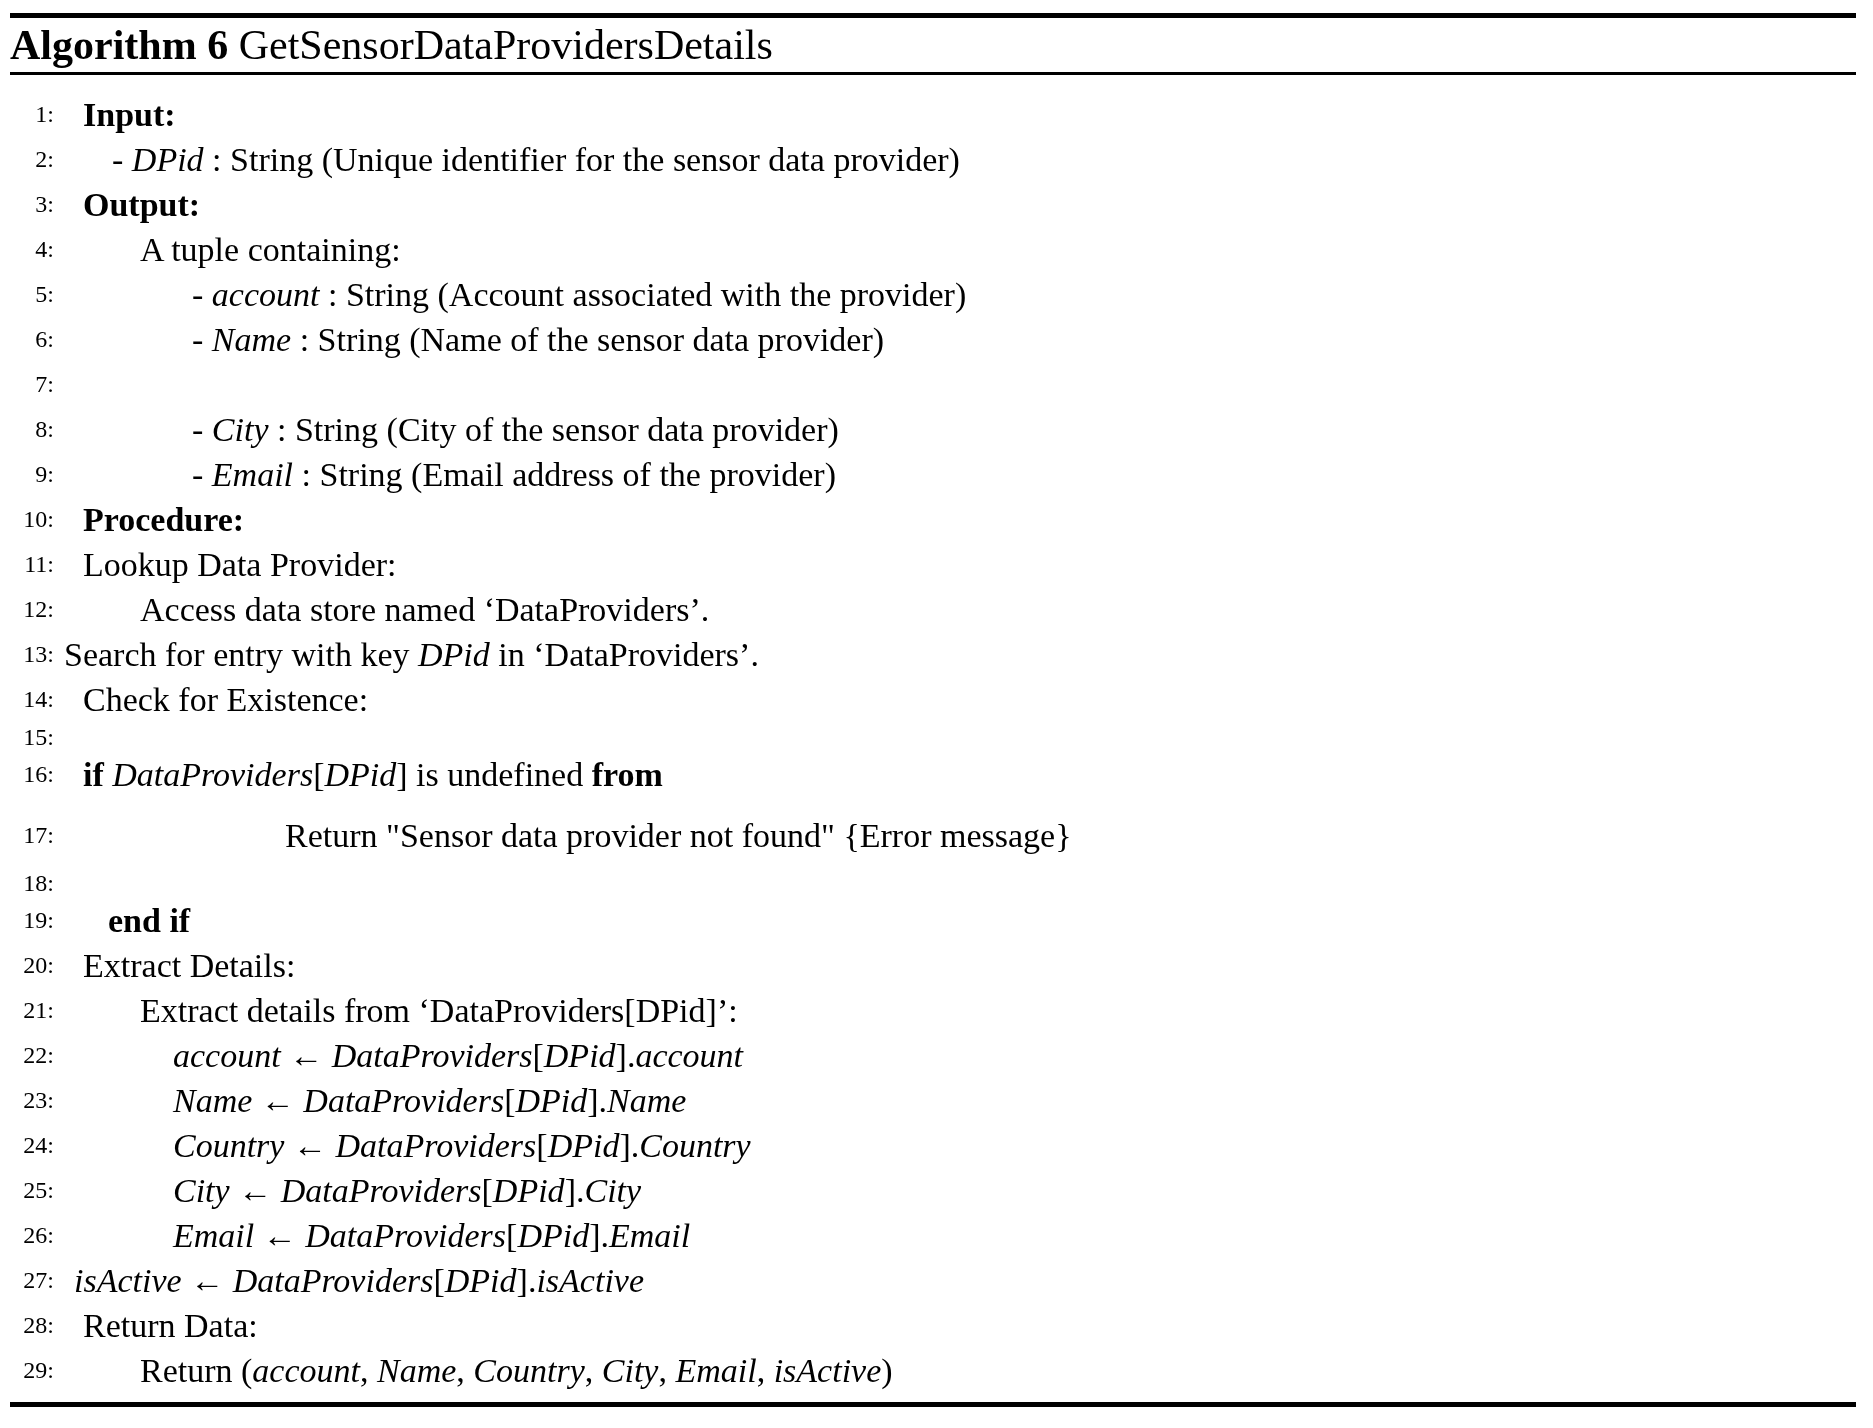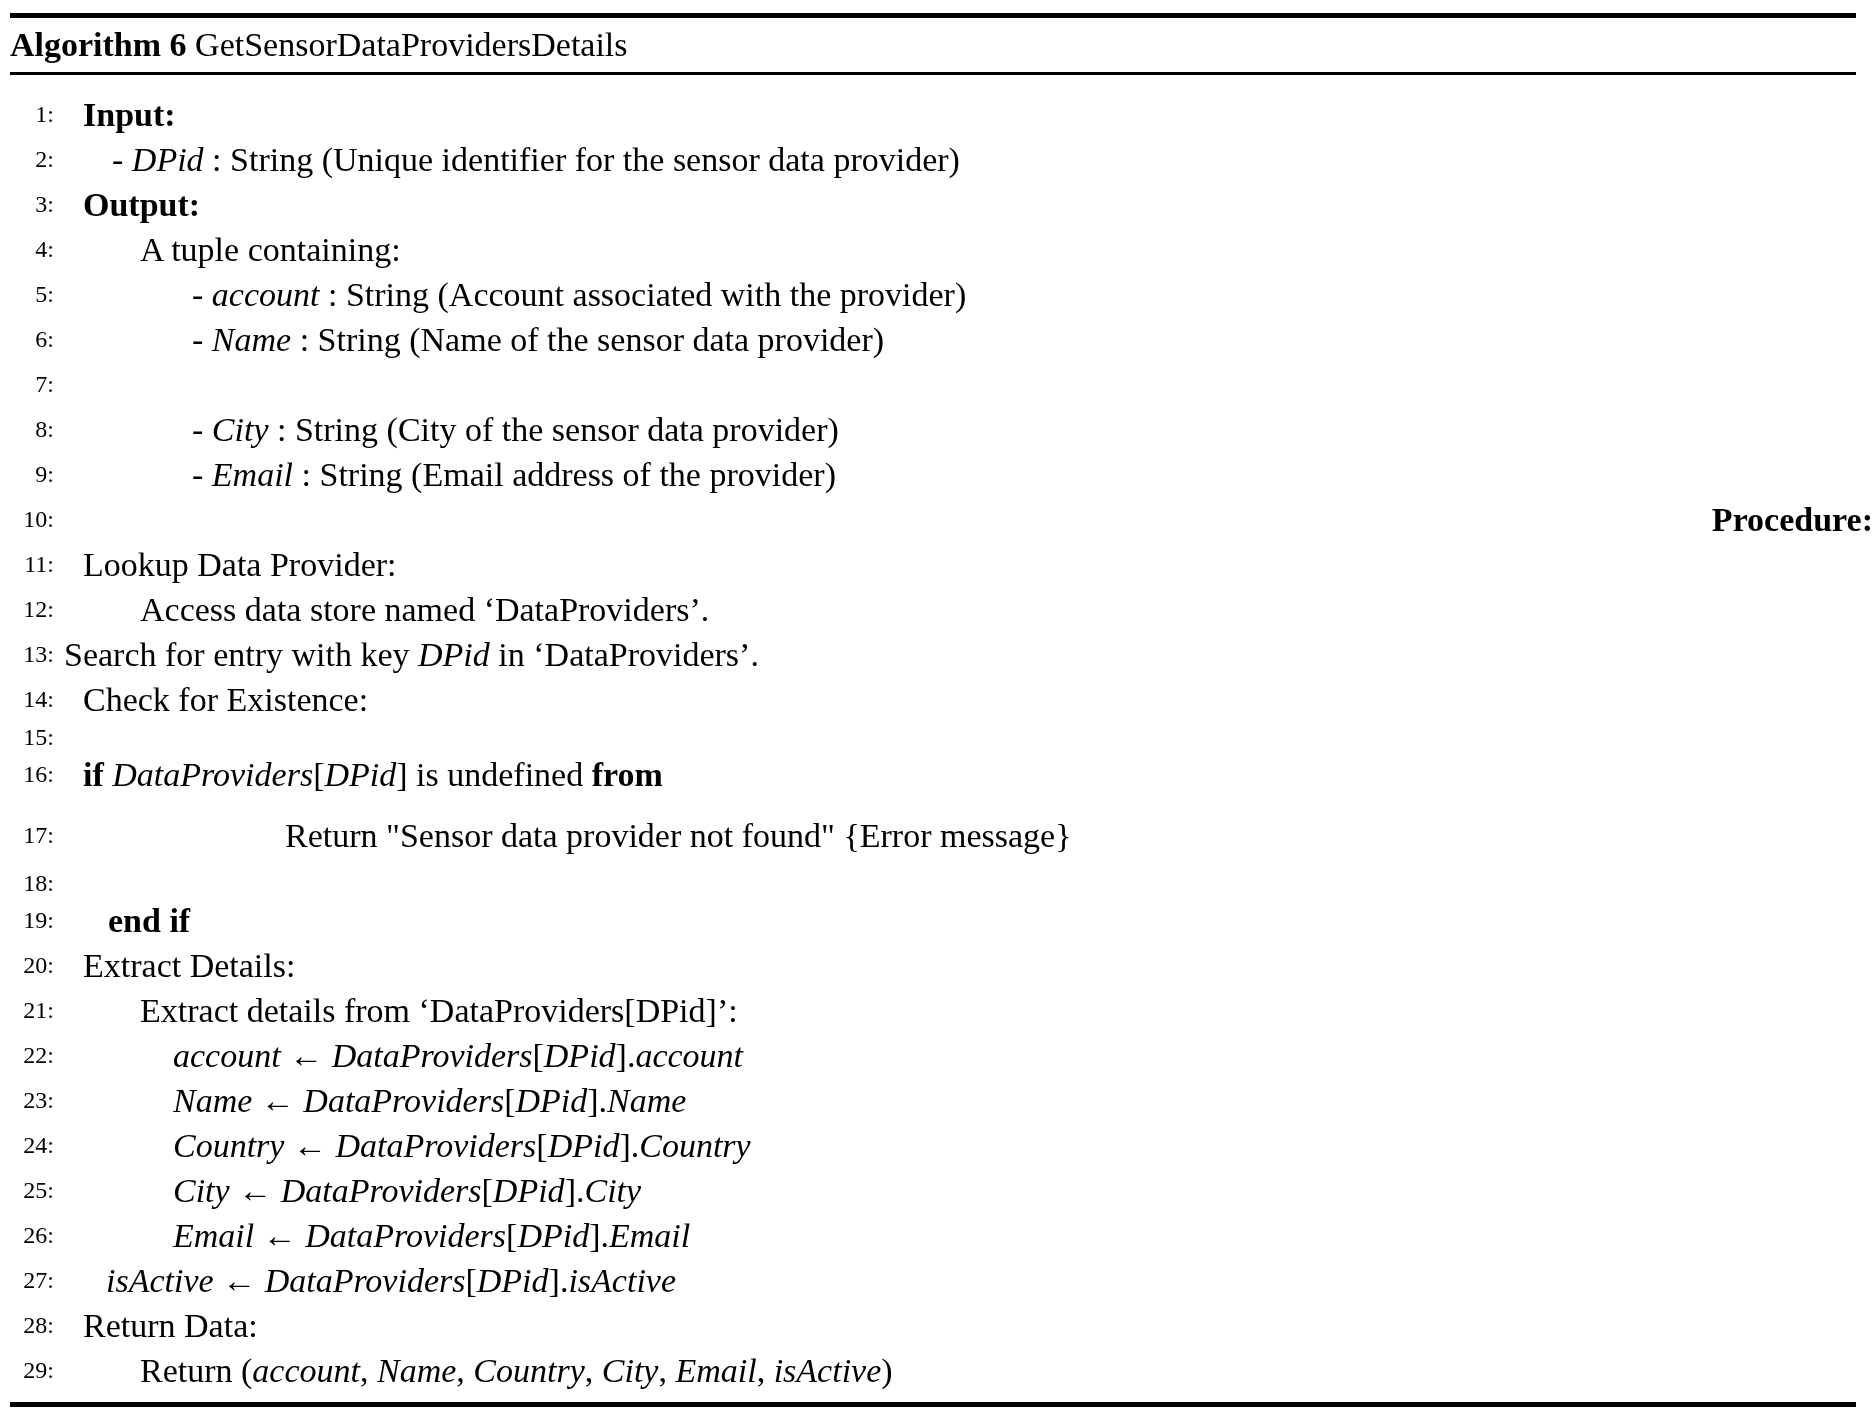--- a/index.html
+++ b/index.html
@@ -10,21 +10,21 @@
     color: #000000;
     font-family: "Liberation Serif", "DejaVu Serif", serif;
   }
   .algo-wrap { position: relative; width: 1873px; height: 1428px; }
   .rule { background: #000000; margin-left: 10px; margin-right: 17px; }
   .rule-top { margin-top: 13px; height: 5px; }
   .rule-mid { height: 3px; }
   .rule-bottom { margin-top: 9px; height: 5px; }
   .algo-header {
     margin-left: 10px;
-    font-size: 34px;
+    font-size: 42px;
     line-height: 54px;
     white-space: nowrap;
   }
   .algo-header .hbold { font-weight: bold; }
   .algo-body { margin-top: 17px; }
   .line {
     position: relative;
     height: 45px;
     line-height: 45px;
     font-size: 34px;
@@ -82,21 +82,21 @@
       <div class="line">
         <span class="num">8:</span>
         <span class="txt" style="margin-left: 192px;"><span class="sr">- </span><span class="si">City</span><span class="sr"> : String (City of the sensor data provider)</span></span>
       </div>
       <div class="line">
         <span class="num">9:</span>
         <span class="txt" style="margin-left: 192px;"><span class="sr">- </span><span class="si">Email</span><span class="sr"> : String (Email address of the provider)</span></span>
       </div>
       <div class="line">
         <span class="num">10:</span>
-        <span class="txt" style="margin-left: 83px; text-align: right;"><span class="sb">Procedure:</span></span>
+        <span class="txt" style="margin-left: 83px;"><span class="sb">Procedure:</span></span>
       </div>
       <div class="line">
         <span class="num">11:</span>
         <span class="txt" style="margin-left: 83px;"><span class="sr">Lookup Data Provider:</span></span>
       </div>
       <div class="line">
         <span class="num">12:</span>
         <span class="txt" style="margin-left: 140px;"><span class="sr">Access data store named ‘DataProviders’.</span></span>
       </div>
       <div class="line">
@@ -150,21 +150,21 @@
       <div class="line">
         <span class="num">25:</span>
         <span class="txt" style="margin-left: 173px;"><span class="si">City</span><span class="sr"> ← </span><span class="si">DataProviders</span><span class="sr">[</span><span class="si">DPid</span><span class="sr">].</span><span class="si">City</span></span>
       </div>
       <div class="line">
         <span class="num">26:</span>
         <span class="txt" style="margin-left: 173px;"><span class="si">Email</span><span class="sr"> ← </span><span class="si">DataProviders</span><span class="sr">[</span><span class="si">DPid</span><span class="sr">].</span><span class="si">Email</span></span>
       </div>
       <div class="line">
         <span class="num">27:</span>
-        <span class="txt" style="margin-left: 106px;"><span class="si">isActive</span><span class="sr"> ← </span><span class="si">DataProviders</span><span class="sr">[</span><span class="si">DPid</span><span class="sr">].</span><span class="si">isActive</span></span>
+        <span class="txt" style="margin-left: 74px;"><span class="si">isActive</span><span class="sr"> ← </span><span class="si">DataProviders</span><span class="sr">[</span><span class="si">DPid</span><span class="sr">].</span><span class="si">isActive</span></span>
       </div>
       <div class="line">
         <span class="num">28:</span>
         <span class="txt" style="margin-left: 83px;"><span class="sr">Return Data:</span></span>
       </div>
       <div class="line">
         <span class="num">29:</span>
         <span class="txt" style="margin-left: 140px;"><span class="sr">Return (</span><span class="si">account</span><span class="sr">, </span><span class="si">Name</span><span class="sr">, </span><span class="si">Country</span><span class="sr">, </span><span class="si">City</span><span class="sr">, </span><span class="si">Email</span><span class="sr">, </span><span class="si">isActive</span><span class="sr">)</span></span>
       </div>
     </div>

